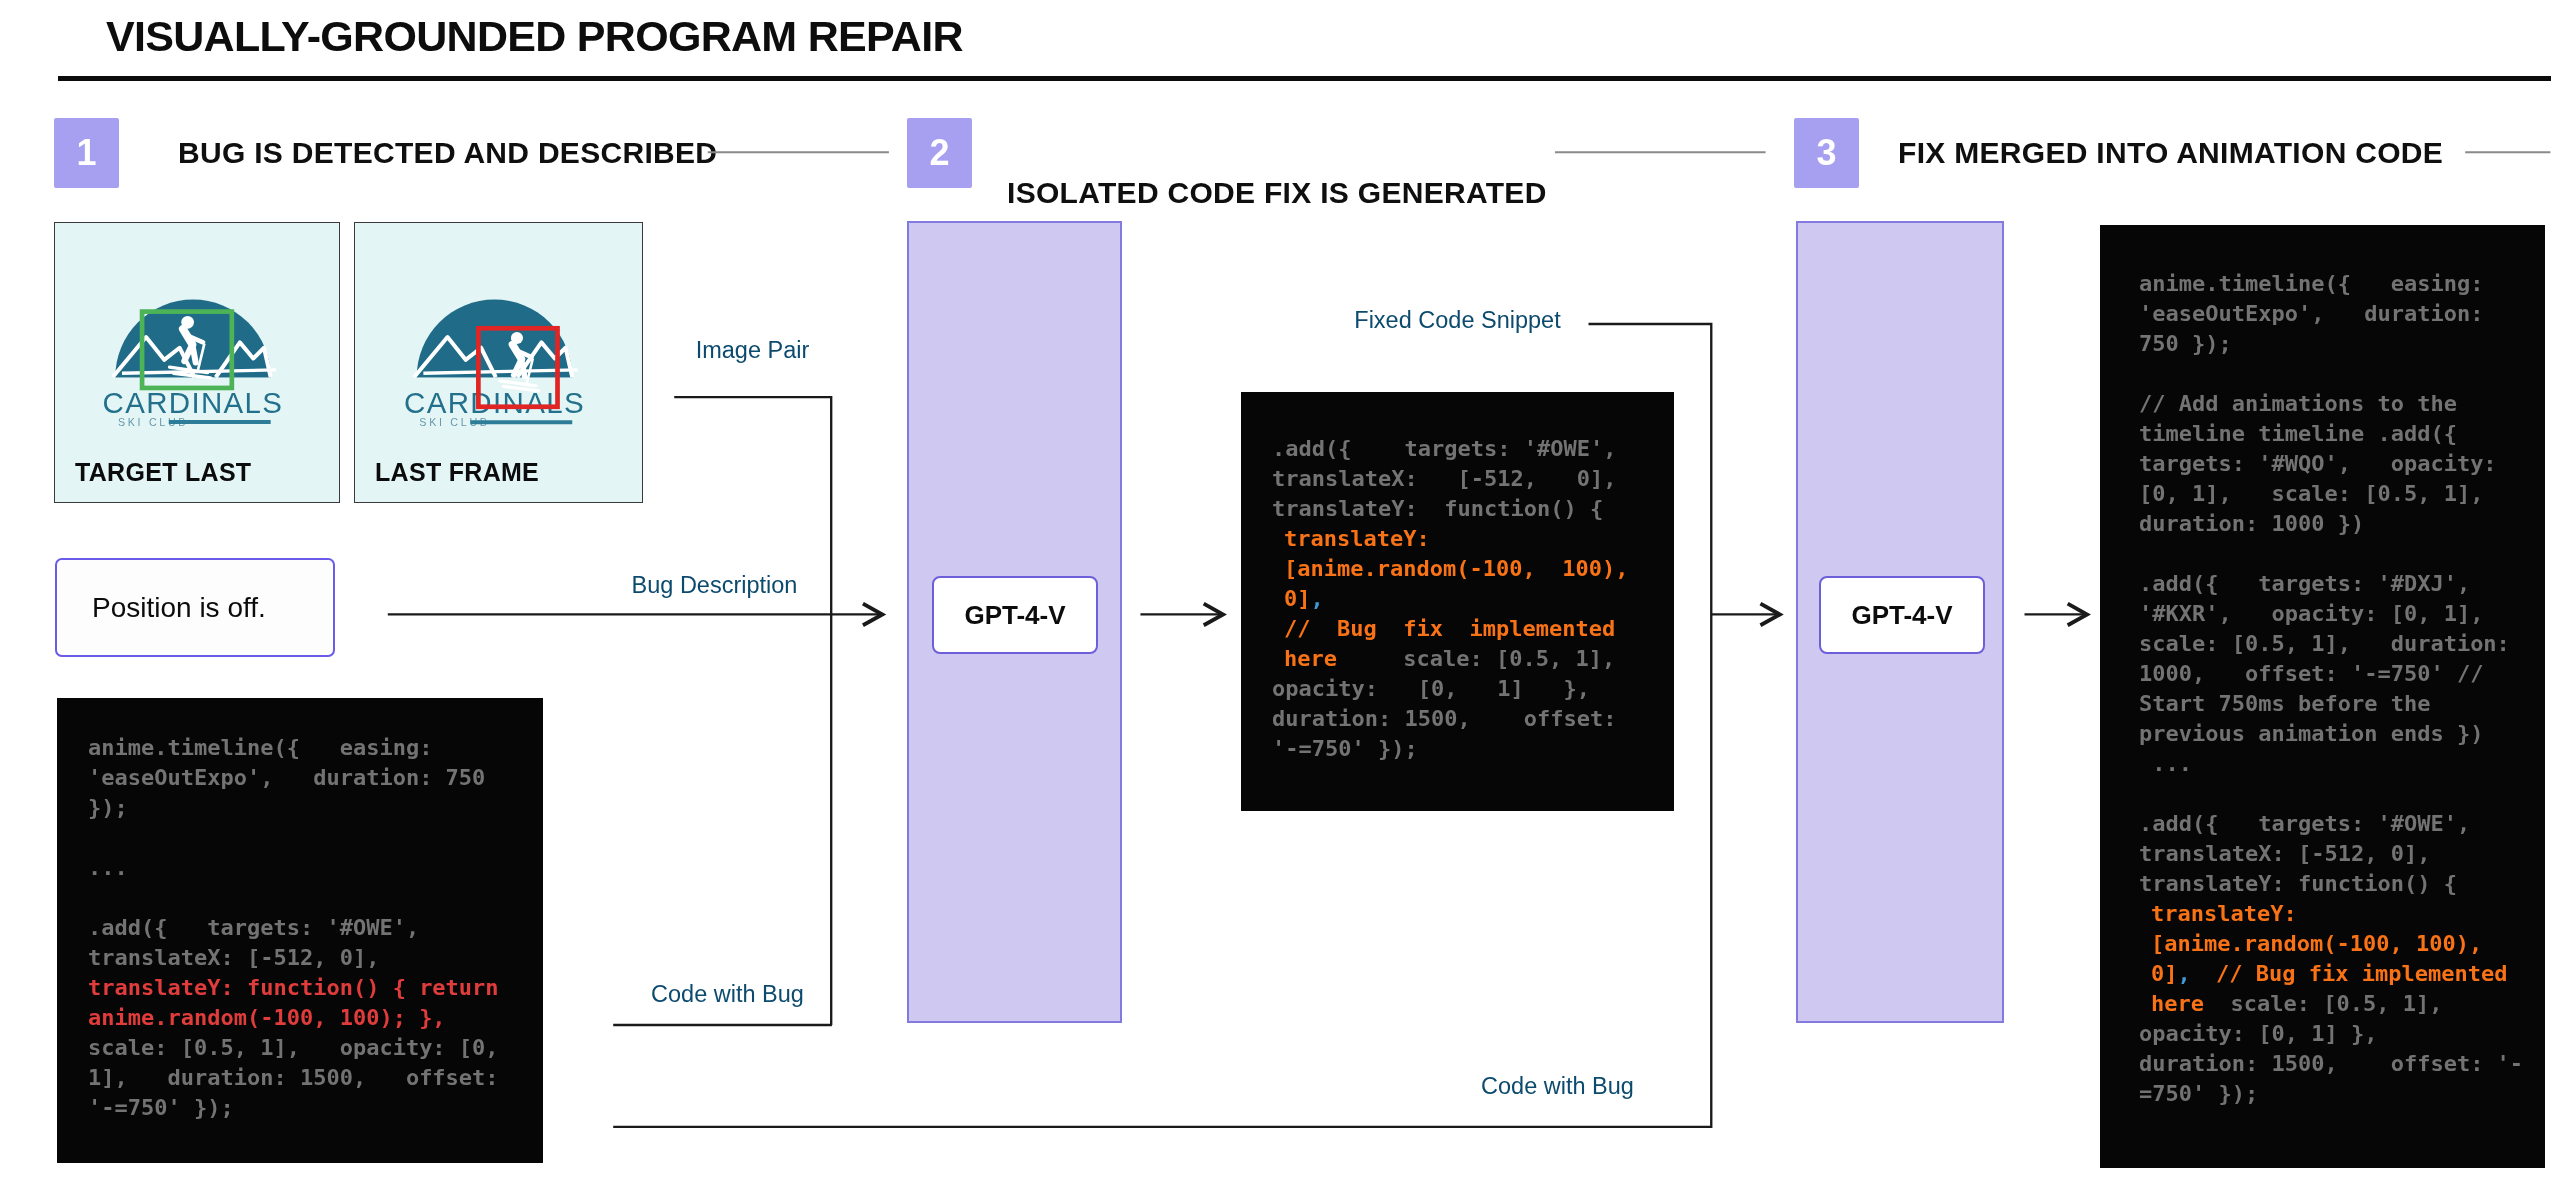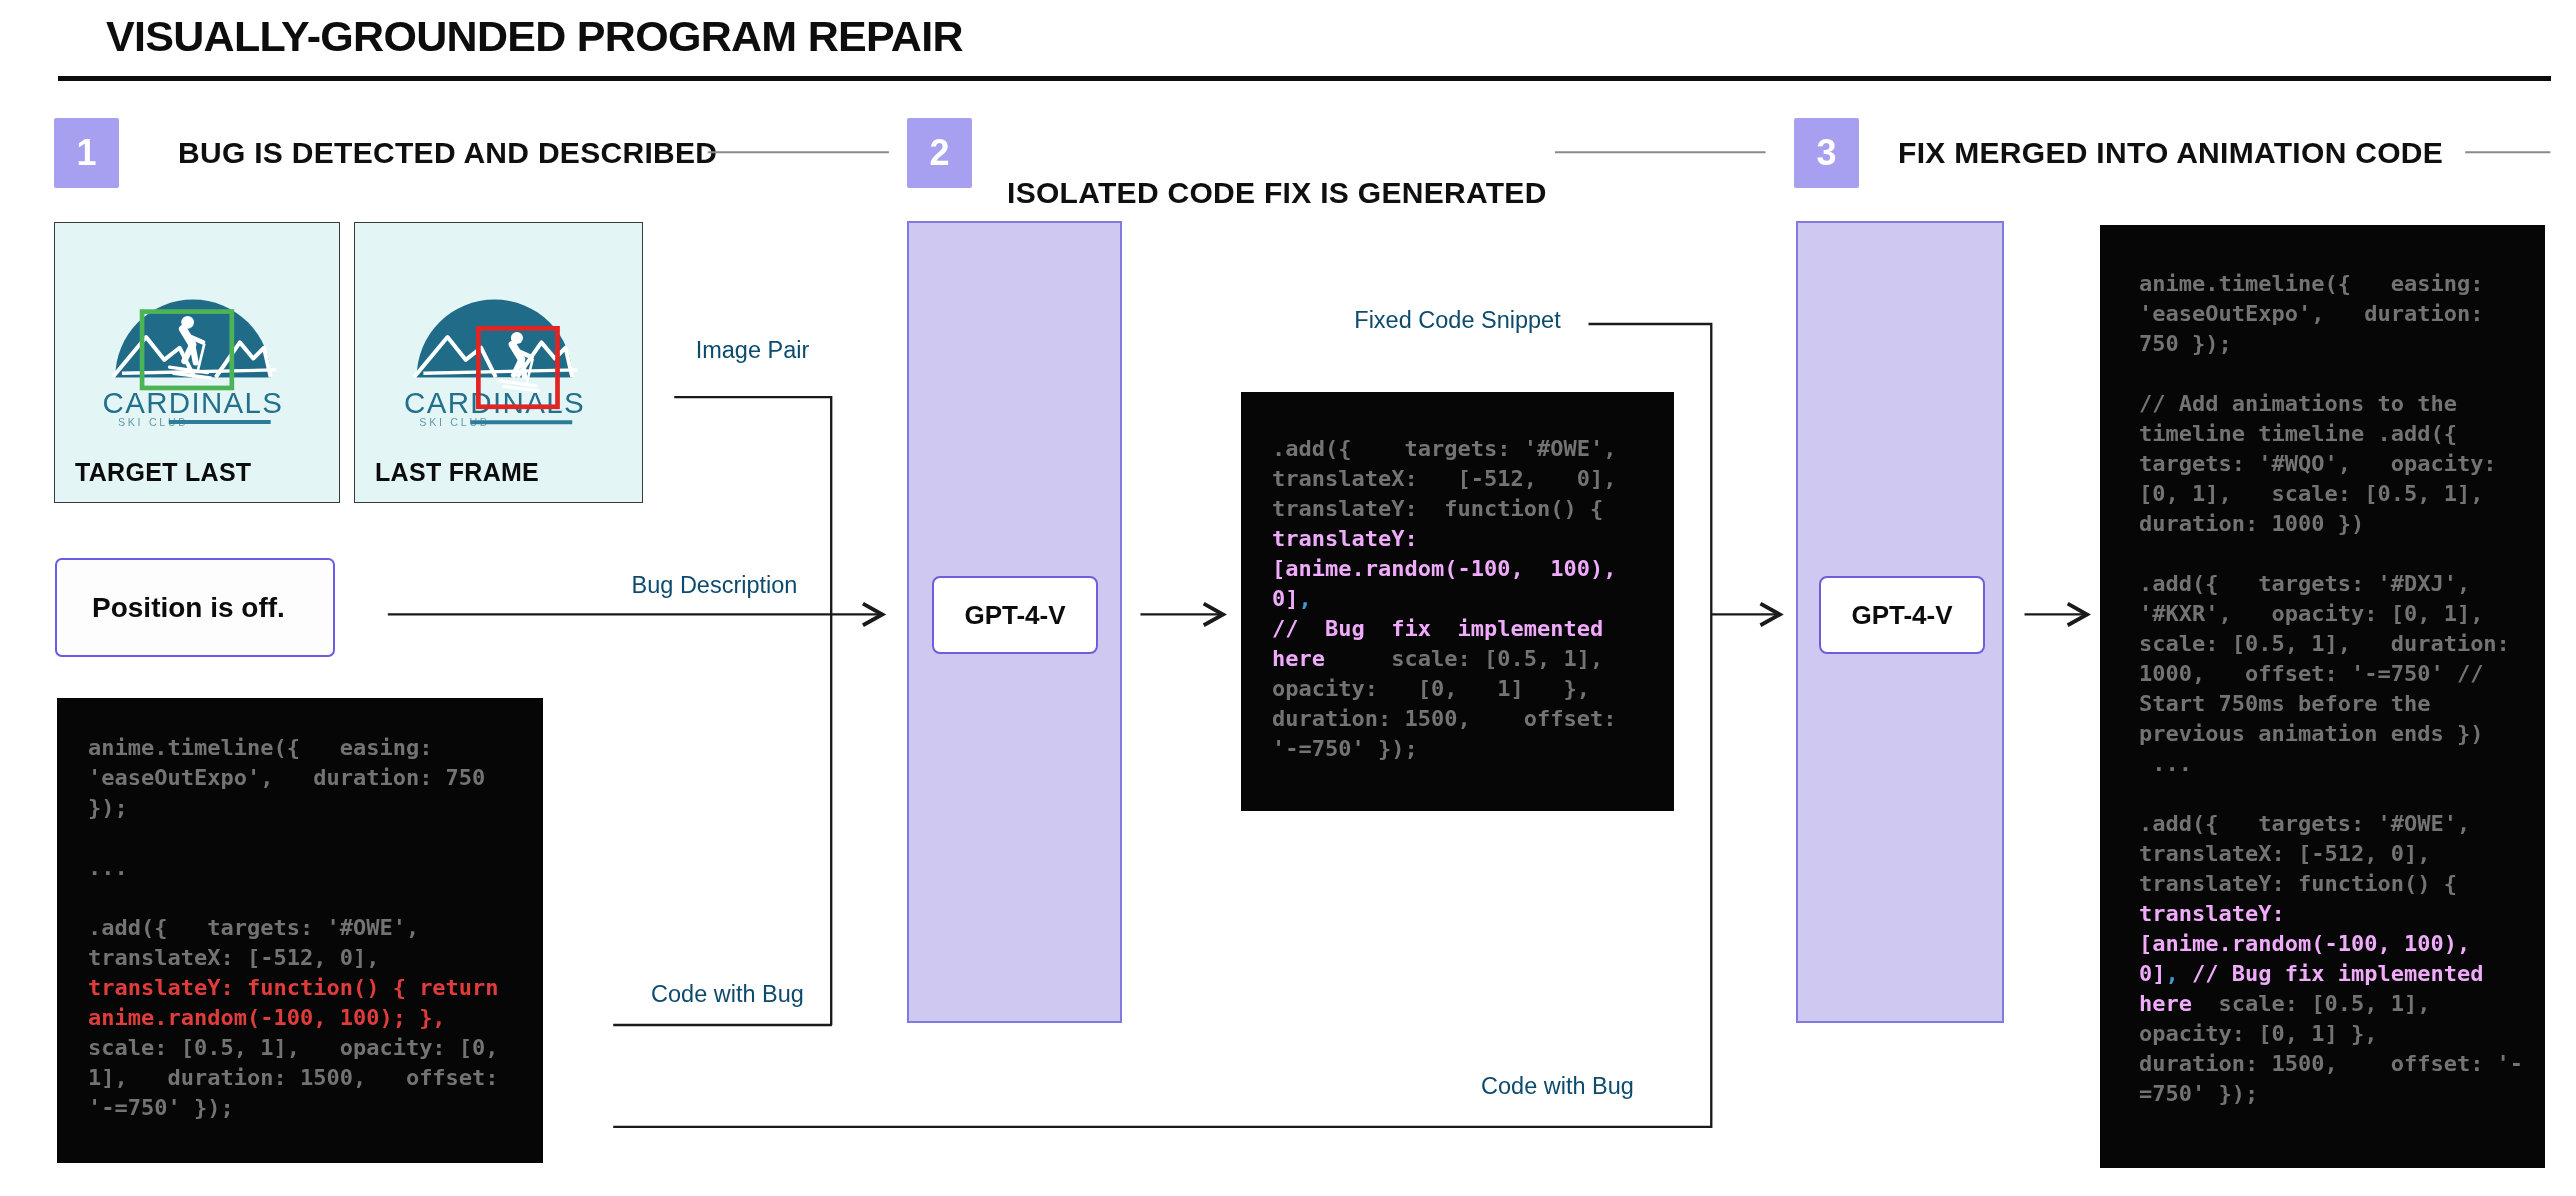--- a/index.html
+++ b/index.html
@@ -17,34 +17,34 @@
   .step-label{font-size:30px;font-weight:800;letter-spacing:0.3px;color:#0f0f0f;white-space:nowrap;}
 
   
   .frame{background:#e4f5f6;border:1.3px solid #3a3a3a;}
   .frame-label{position:absolute;left:20px;bottom:14.8px;font-size:25px;font-weight:800;letter-spacing:0.3px;color:#0c0c0c;}
   .frame svg{position:absolute;left:0;top:0;}
 
   
   .position-box{left:55px;top:558px;width:280px;height:99px;background:#fdfdfd;border:2px solid #6a5ce8;border-radius:6.7px;
                 display:flex;align-items:center;box-sizing:border-box;padding-left:35px;}
-  .position-box span{font-size:28px;font-weight:700;color:#0c0c0c;}
+  .position-box span{font-size:28px;font-weight:400;color:#0c0c0c;}
 
   
   .model-col{background:#cfc9f2;border:2px solid #837ae0;box-sizing:border-box;}
   .model-box{position:absolute;background:#ffffff;border:2.7px solid #6c5fd9;border-radius:8px;
              display:flex;align-items:center;justify-content:center;font-size:26px;font-weight:800;color:#0c0c0c;}
 
   
   .code-panel{background:#060606;box-sizing:border-box;font-family:"DejaVu Sans Mono","Liberation Mono",monospace;
               font-weight:bold;font-size:22px;line-height:30px;white-space:pre;}
   .code-line{white-space:pre;}
   .c-w{color:#737373;}
   .c-r{color:#e13c3c;}
-  .c-g{color:#f0abfc;}
+  .c-g{color:#f97316;margin-left:12px;}
   .c-b{color:#3f9ad6;}
 
   
   .conn-label{font-size:23.5px;color:#0c4a6e;text-align:center;white-space:nowrap;}
 
   .overlay{left:0;top:0;width:2576px;height:1196px;pointer-events:none;}
 </style>
 </head>
 <body>
 

